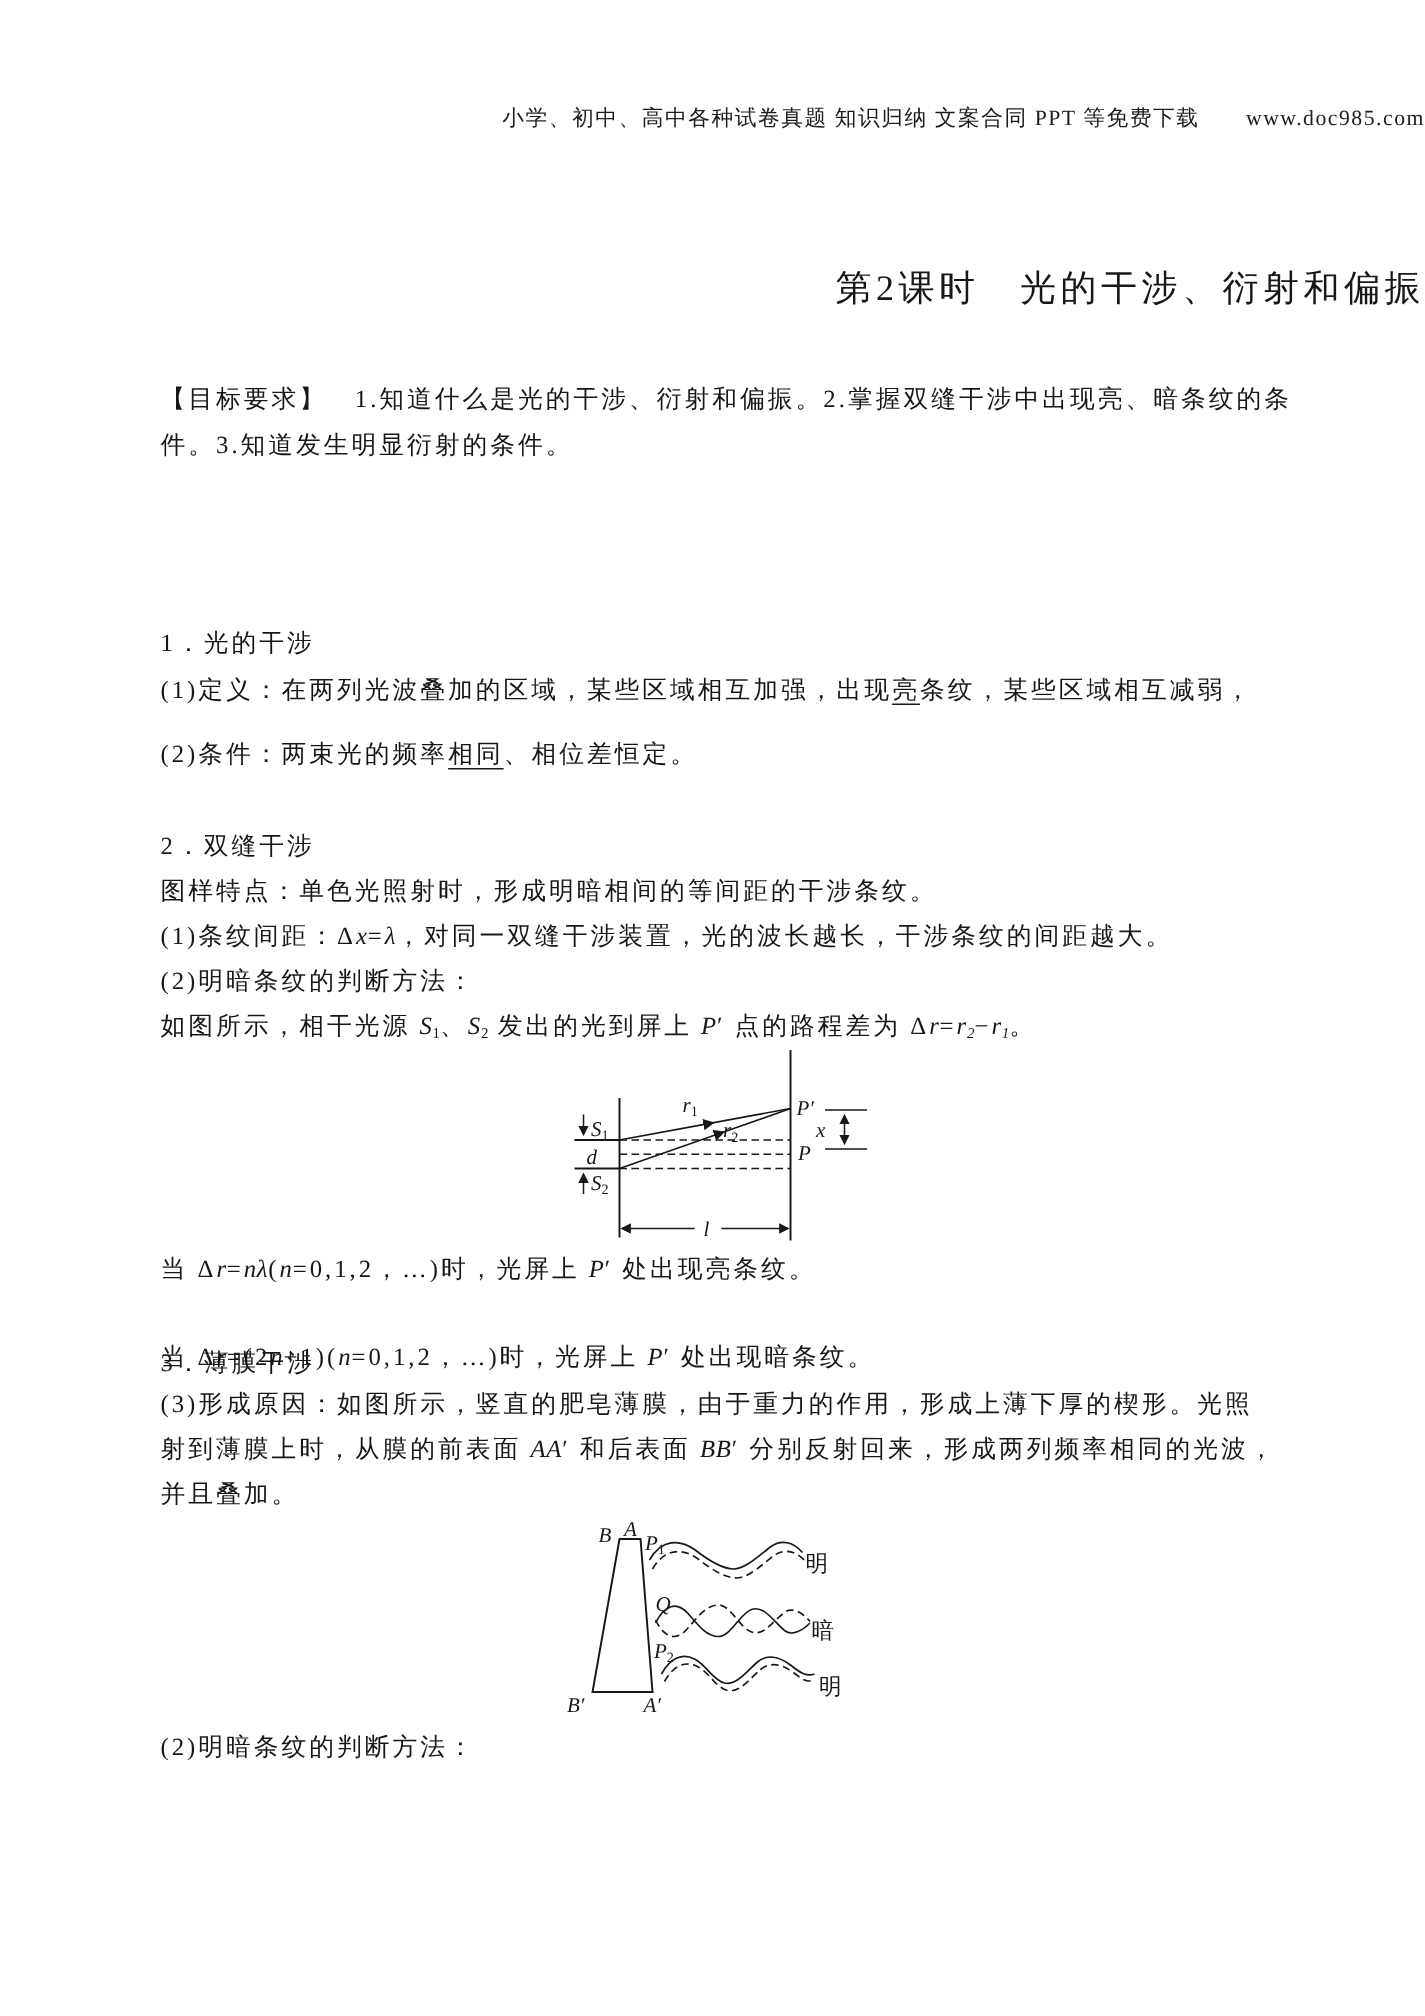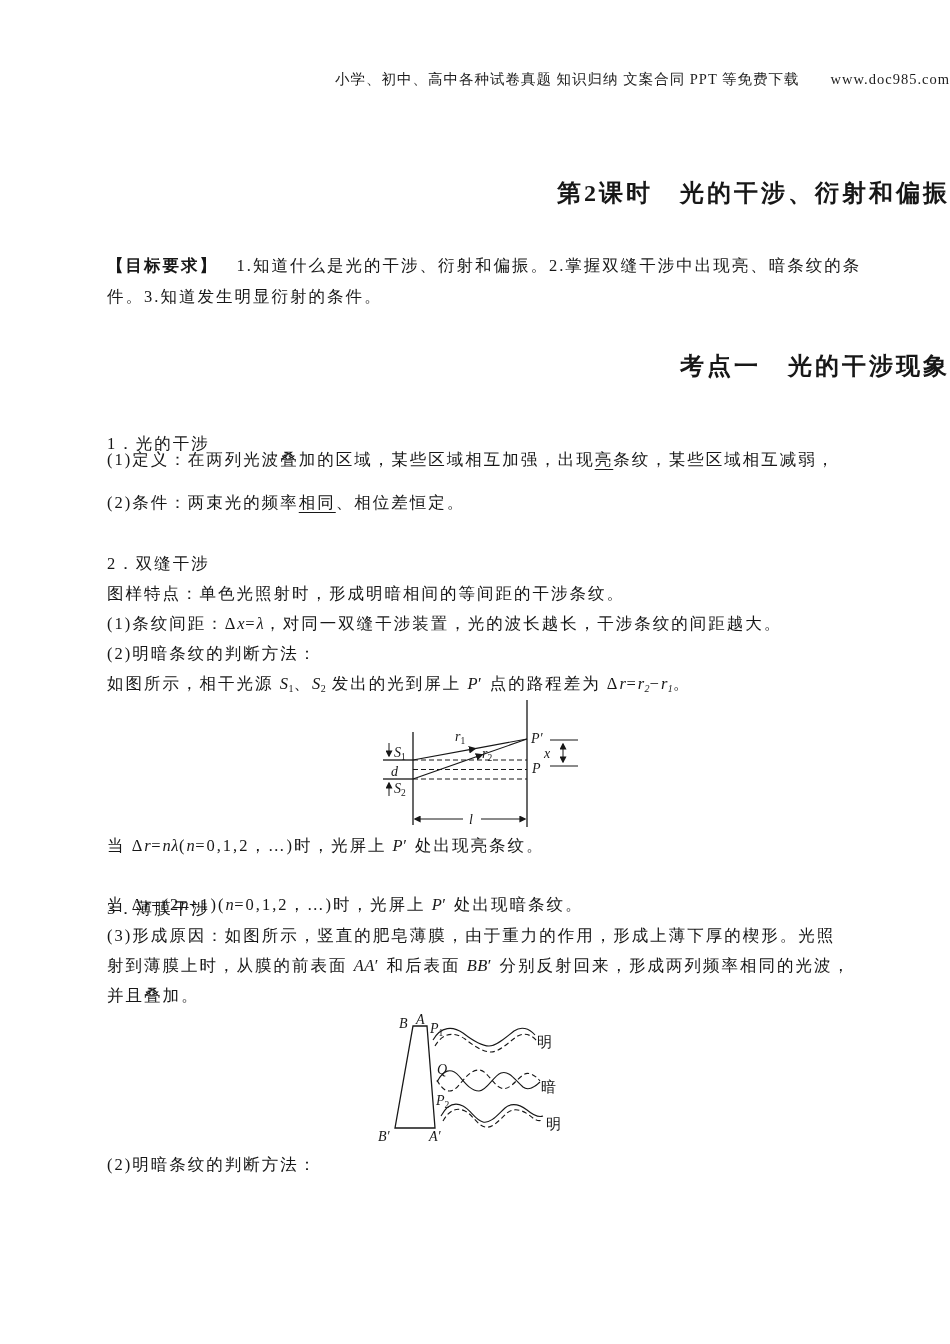--- a/index.html
+++ b/index.html
@@ -6,22 +6,22 @@
   .page{
     position:relative;width:950px;height:1344px;background:#ffffff;
     font-family:"Liberation Serif","DejaVu Serif",serif;color:#171717;overflow:hidden;
   }
   .line{
     position:absolute;left:107px;white-space:nowrap;
     font-size:16.5px;line-height:30px;letter-spacing:2px;
   }
   .center{left:0;width:950px;text-align:right;}
   .hdr{font-size:14.5px;letter-spacing:1px;color:#1c1c1c;}
-  .h1{font-weight:bold;font-size:24px;line-height:34px;letter-spacing:3px;}
-  .b{font-weight:bold;}
+  .h1{font-weight:normal;font-size:24px;line-height:34px;letter-spacing:3px;}
+  .b{font-weight:normal;}
   .i{font-style:italic;letter-spacing:0.5px;}
   .u{text-decoration:underline;text-underline-offset:4px;}
   .sub{font-size:10px;vertical-align:-3px;letter-spacing:0;}
   svg{position:absolute;overflow:visible;}
   svg text{font-family:"Liberation Serif","DejaVu Serif",serif;fill:#171717;font-size:14px;}
   svg text.cjk{font-size:15px;}
   .svgit{font-style:italic;}
   .svgsub{font-size:9.5px;}
 </style>
 </head>
@@ -29,23 +29,22 @@
 
 <div class="page">
 
   <div class="line center hdr" style="top:64px">小学、初中、高中各种试卷真题 知识归纳 文案合同 PPT 等免费下载　　www.doc985.com</div>
 
   <div class="line center h1" style="top:176px">第2课时　光的干涉、衍射和偏振</div>
 
   <div class="line" style="top:251px"><span class="b">【目标要求】</span><span>　1.知道什么是光的干涉、衍射和偏振。2.掌握双缝干涉中出现亮、暗条纹的条</span></div>
   <div class="line" style="top:282px"><span>件。3.知道发生明显衍射的条件。</span></div>
 
-  <div class="line center h1" style="top:349px">考点一　光的干涉现象</div>
 
-  <div class="line" style="top:429px"><span>1．光的干涉</span></div>
+  <div class="line" style="top:414px"><span>1．光的干涉</span></div>
   <div class="line" style="top:445px"><span>(1)定义：在两列光波叠加的区域，某些区域相互加强，出现</span><span class="u">亮</span><span>条纹，某些区域相互减弱，</span></div>
   <div class="line" style="top:488px"><span>(2)条件：两束光的频率</span><span class="u">相同</span><span>、相位差恒定。</span></div>
   <div class="line" style="top:549px"><span>2．双缝干涉</span></div>
   <div class="line" style="top:579px"><span>图样特点：单色光照射时，形成明暗相间的等间距的干涉条纹。</span></div>
   <div class="line" style="top:609px"><span>(1)条纹间距：Δ</span><span class="i">x</span><span>=</span><span class="i">λ</span><span>，对同一双缝干涉装置，光的波长越长，干涉条纹的间距越大。</span></div>
   <div class="line" style="top:639px"><span>(2)明暗条纹的判断方法：</span></div>
   <div class="line" style="top:669px"><span>如图所示，相干光源 </span><span class="i">S</span><span class="sub">1</span><span>、</span><span class="i">S</span><span class="sub">2</span><span> 发出的光到屏上 </span><span class="i">P</span><span>′ 点的路程差为 Δ</span><span class="i">r</span><span>=</span><span class="i">r</span><span class="sub i">2</span><span>−</span><span class="i">r</span><span class="sub i">1</span><span>。</span></div>
 
   <svg style="left:370px;top:697px" width="240" height="140" viewBox="0 0 240 140">
     <defs>

